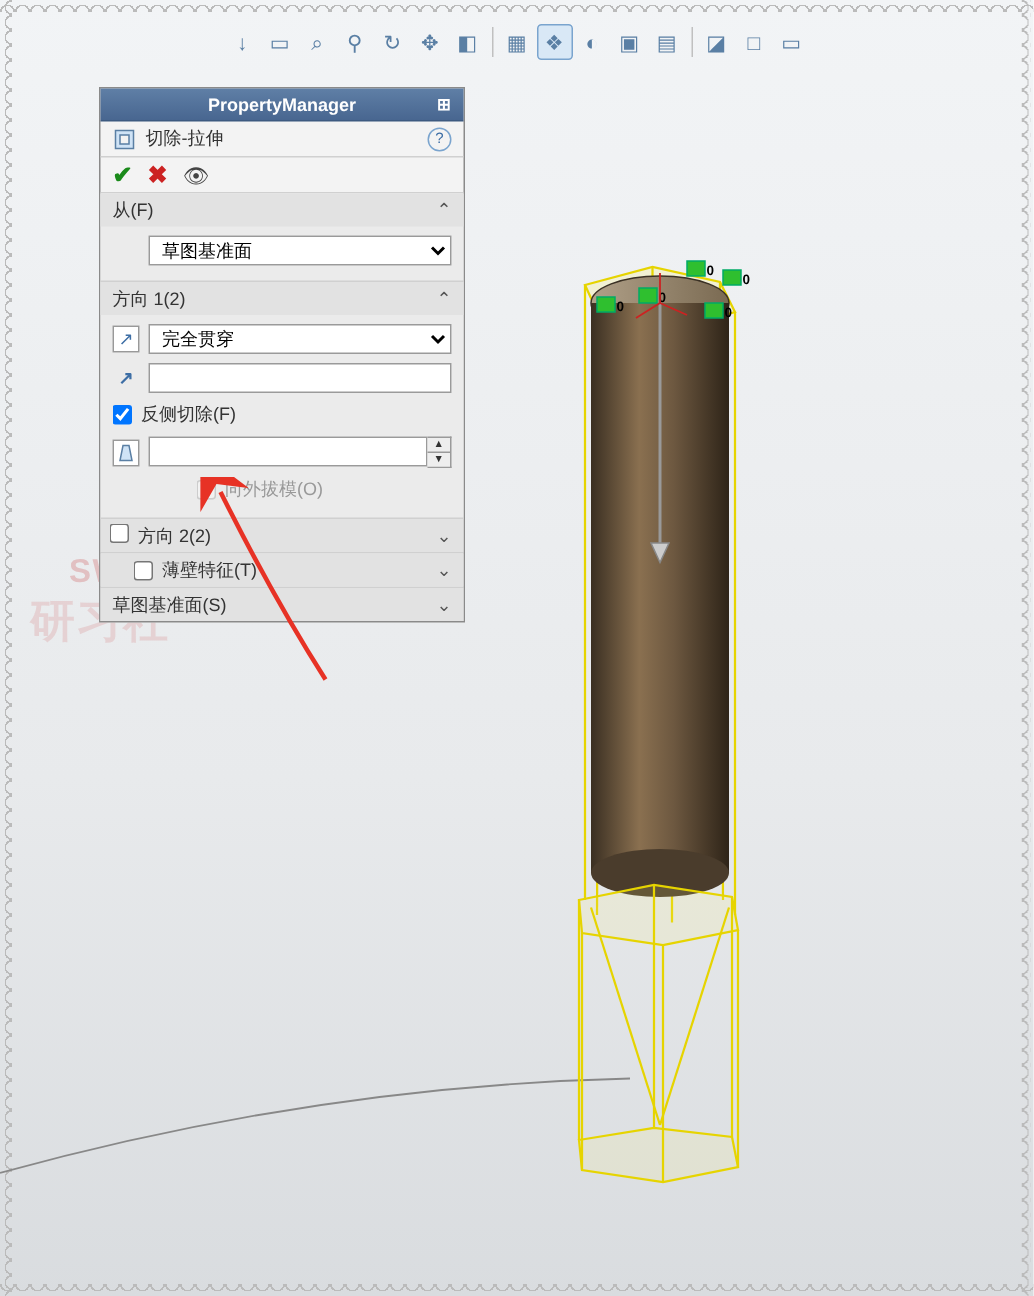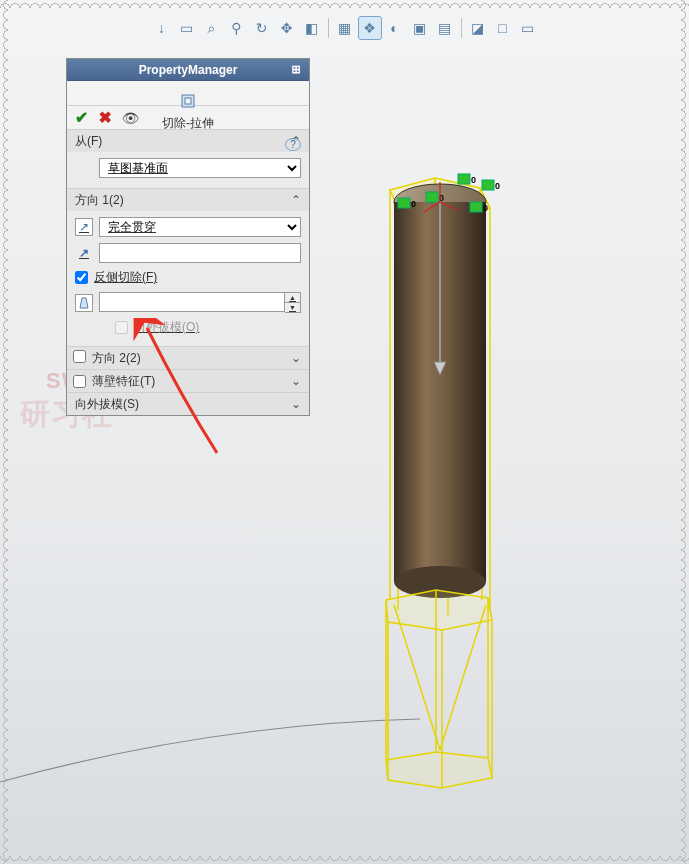--- a/index.html
+++ b/index.html
@@ -21,33 +21,33 @@
   .top-toolbar { position:absolute; top:16px; left:0; right:0; height:28px; display:flex; justify-content:center; gap:1px; }
   .tb-btn { width:24px; height:24px; border:1px solid transparent; display:flex; align-items:center; justify-content:center; font-size:14px; color:#5a7fa4; border-radius:3px; cursor:pointer; }
   .tb-sep { width:1px; height:20px; background:#c0c0c0; margin:2px 3px; }
 
   
   .panel { position:absolute; top:58px; left:66px; width:244px; background:#f3f3f3; border:1px solid #8a8a8a; font-size:12px; color:#333; }
   .panel-header { height:22px; background:linear-gradient(#5f7fa6,#486690); display:flex; align-items:center; justify-content:flex-start; padding:0 4px; color:#fff; font-weight:bold; border-bottom:1px solid #3d5a80; }
   .panel-header .title { flex:1; text-align:center; }
   .panel-header .pin-icon, .panel-header .gear-icon { width:18px; height:18px; display:flex; align-items:center; justify-content:center; font-size:11px; }
 
-  .feature-row { height:24px; display:flex; align-items:center; padding:12px 8px; gap:6px; border-bottom:1px solid #d0d0d0;flex-direction:column; }
+  .feature-row { height:24px; display:flex; align-items:center; padding:0 8px; gap:6px; border-bottom:1px solid #d0d0d0; }
   .feature-row .help-icon { margin-left:auto; width:16px; height:16px; border:1px solid #7aa4ce; border-radius:50%; color:#3d6ea5; font-size:10px; display:flex; align-items:center; justify-content:center; cursor:pointer; }
   .feature-icon { width:16px; height:16px; display:flex; align-items:center; justify-content:center; }
 
   .confirm-row { height:24px; display:flex; align-items:center; gap:10px; padding:0 8px; border-bottom:1px solid #d0d0d0; }
   .ok-icon { color:#1a8a1a; font-size:16px; font-weight:bold; cursor:pointer; }
   .cancel-icon { color:#c22; font-size:16px; font-weight:bold; cursor:pointer; }
   .eye-icon { color:#444; font-size:14px; cursor:pointer; }
 
   .section { border-bottom:1px solid #d0d0d0; background:#ebebeb; }
   .section-header { height:22px; display:flex; align-items:center; justify-content:space-between; padding:0 8px; background:#e2e2e2; cursor:pointer; }
   .section-header .chev { font-size:12px; color:#555; }
-  .section-body { padding:6px 8px 10px; display:flex; flex-direction:column; gap:6px;text-decoration:underline; }
+  .section-body { padding:6px 8px 10px; display:flex; flex-direction:column; gap:6px; }
 
   .row { display:flex; align-items:center; gap:6px; }
   .row .icon-slot { width:18px; height:18px; display:flex; align-items:center; justify-content:center; color:#3d6ea5; font-size:12px; flex-shrink:0; }
   .icon-border { border:1px solid #999; background:#fff; }
 
   select, input[type=text] { height:20px; border:1px solid #9a9a9a; background:#fff; font-size:12px; padding:0 4px; flex:1; }
   select { cursor:pointer; }
   .text-blue { background:#cbe3ff; }
   input[type=checkbox] { cursor:pointer; }
 
@@ -167,50 +167,50 @@
             </svg>
         </span>
         <div class="spinner">
           <input type="text" style="">
           <div class="spbtns">
               <div>▲</div>
               <div>▼</div>
             </div>
         </div>
       </div>
-      <div class="row" style="margin-left:40px;color:#999">
+      <div class="row" style="margin-left:56px;color:#999">
         <input type="checkbox" disabled="" style="">
         <span>向外拔模(O)</span>
       </div>
     </div>
   </div>
 
   <div class="section">
     <div class="section-header" style="padding-left:6px">
       <span style="display:flex;align-items:flex-start;gap:6px">
           <input type="checkbox" style="">
           <span>方向 2(2)</span>
         </span>
       <span class="chev">⌄</span>
     </div>
   </div>
 
   <div class="section">
-    <div class="section-header" style="padding-left:6px">
+    <div class="section-header" style="padding-left:22px">
       <span style="display:flex;align-items:center;gap:6px">
           <input type="checkbox" style="">
           <span>薄壁特征(T)</span>
         </span>
       <span class="chev">⌄</span>
     </div>
   </div>
 
   <div class="section" style="border-bottom:none">
     <div class="section-header">
-      <span>向外拔模(S)</span>
+      <span>草图基准面(S)</span>
       <span class="chev">⌄</span>
     </div>
   </div>
 </div>
 
 <svg class="red-arrow" viewBox="0 0 110 140">
   <defs>
       <marker id="ah" markerWidth="12" markerHeight="12" refX="2" refY="6" orient="auto">
         <path d="M0,0 L12,6 L0,12 L4,6 Z" fill="#e73225"></path>
       </marker>

